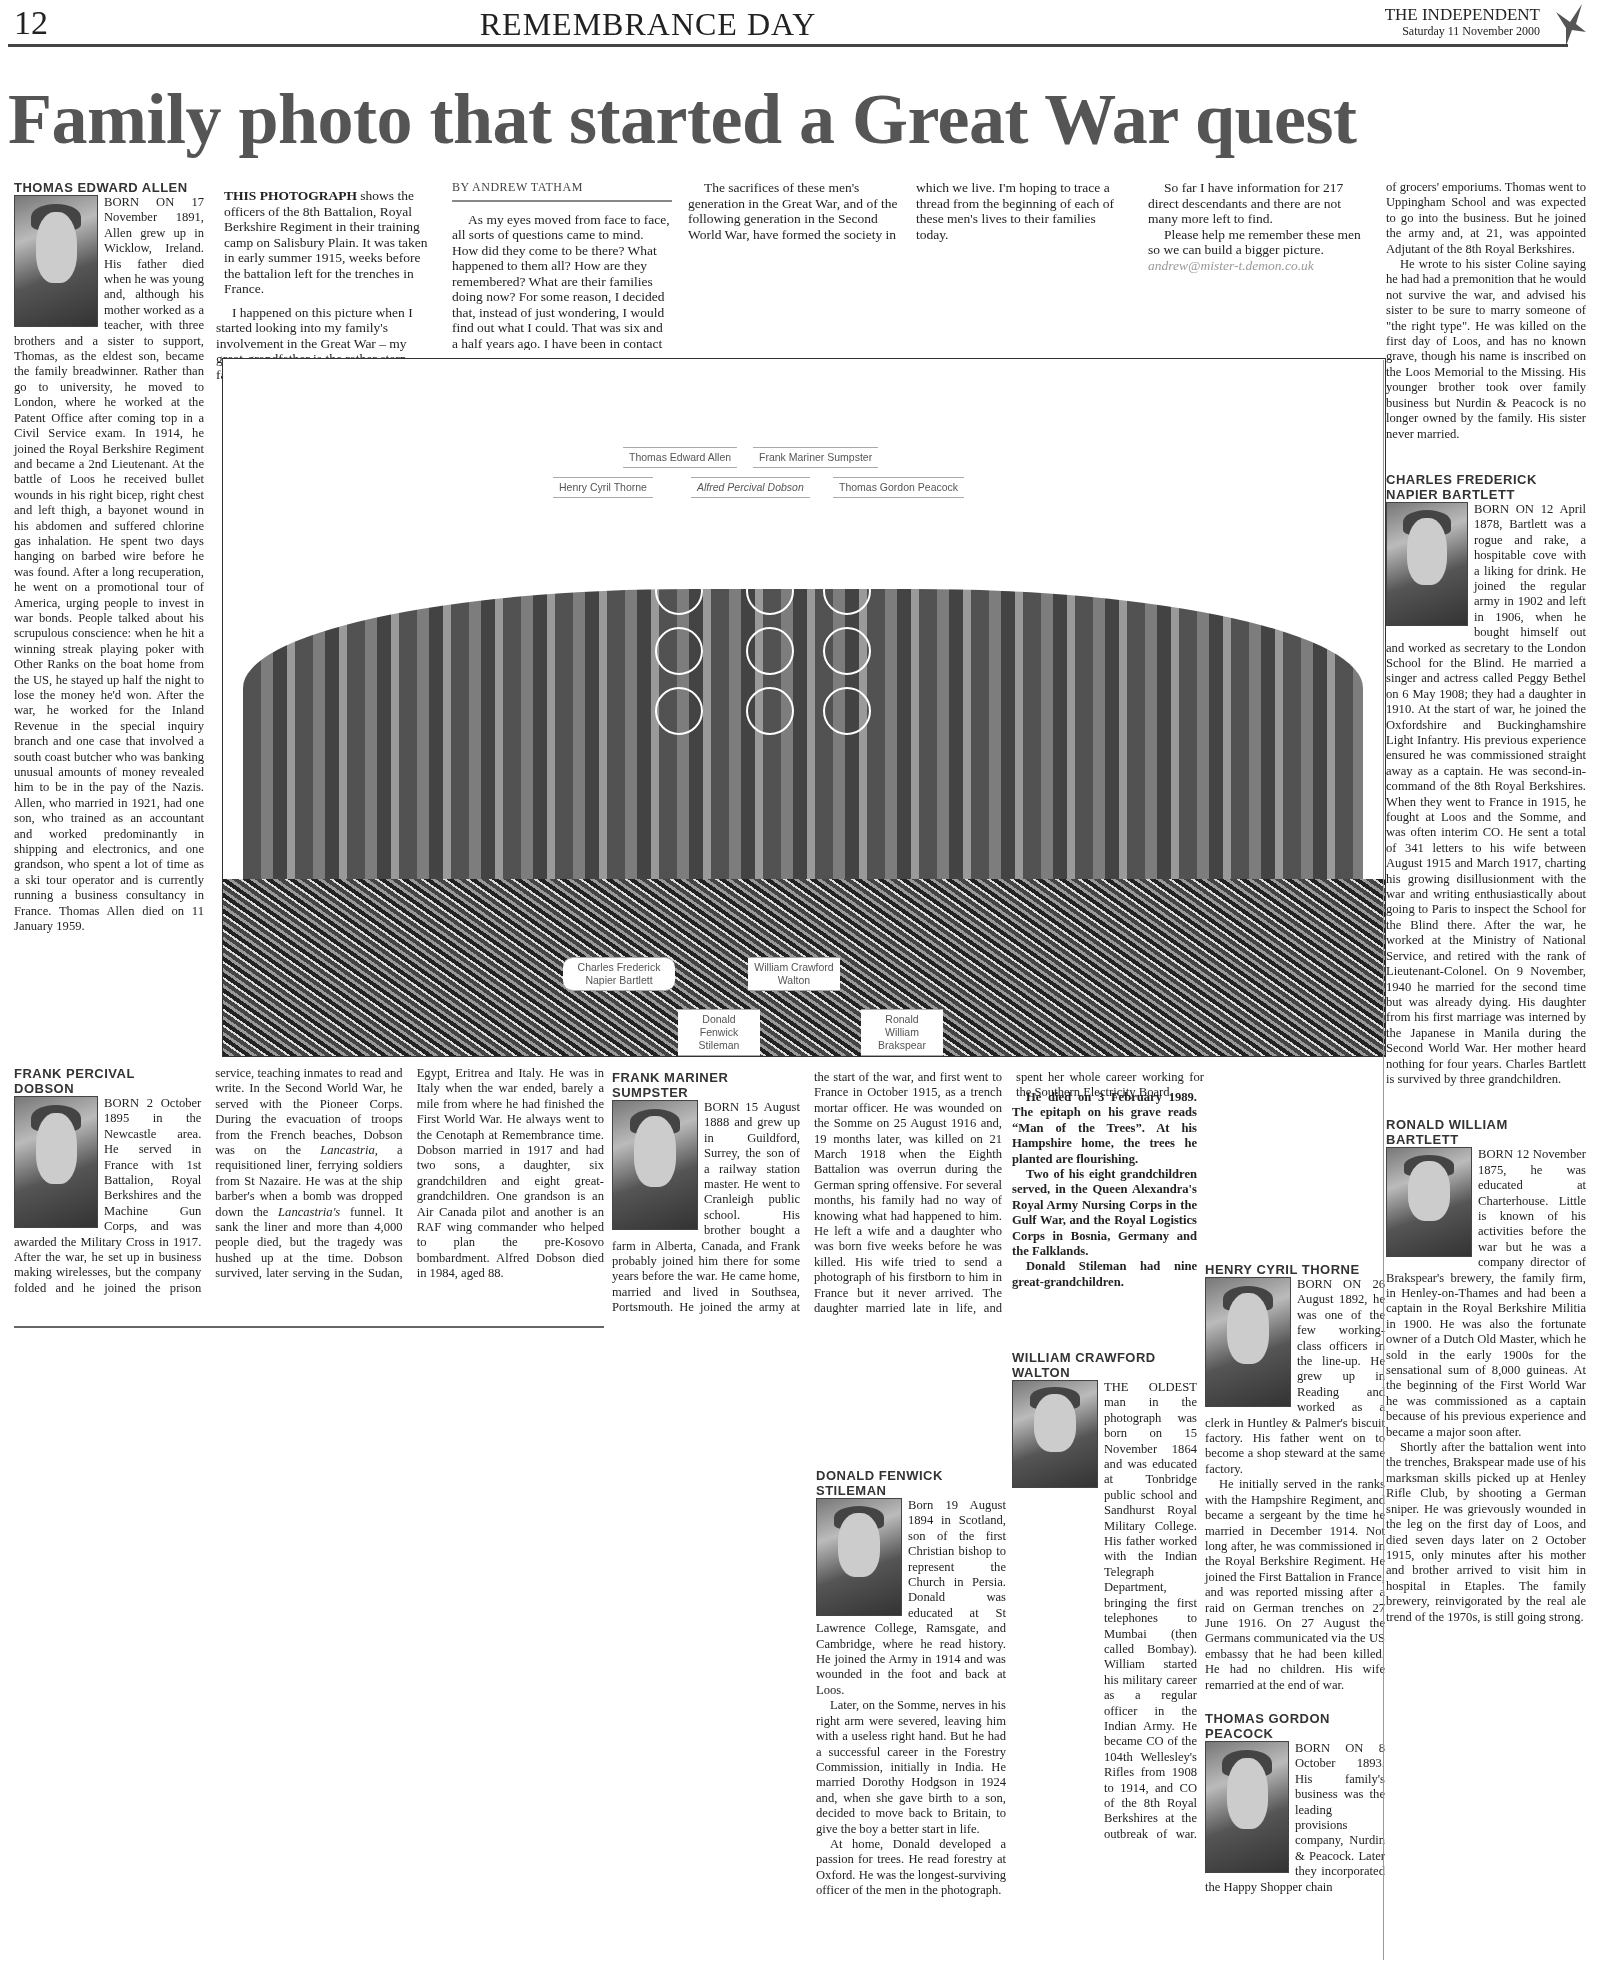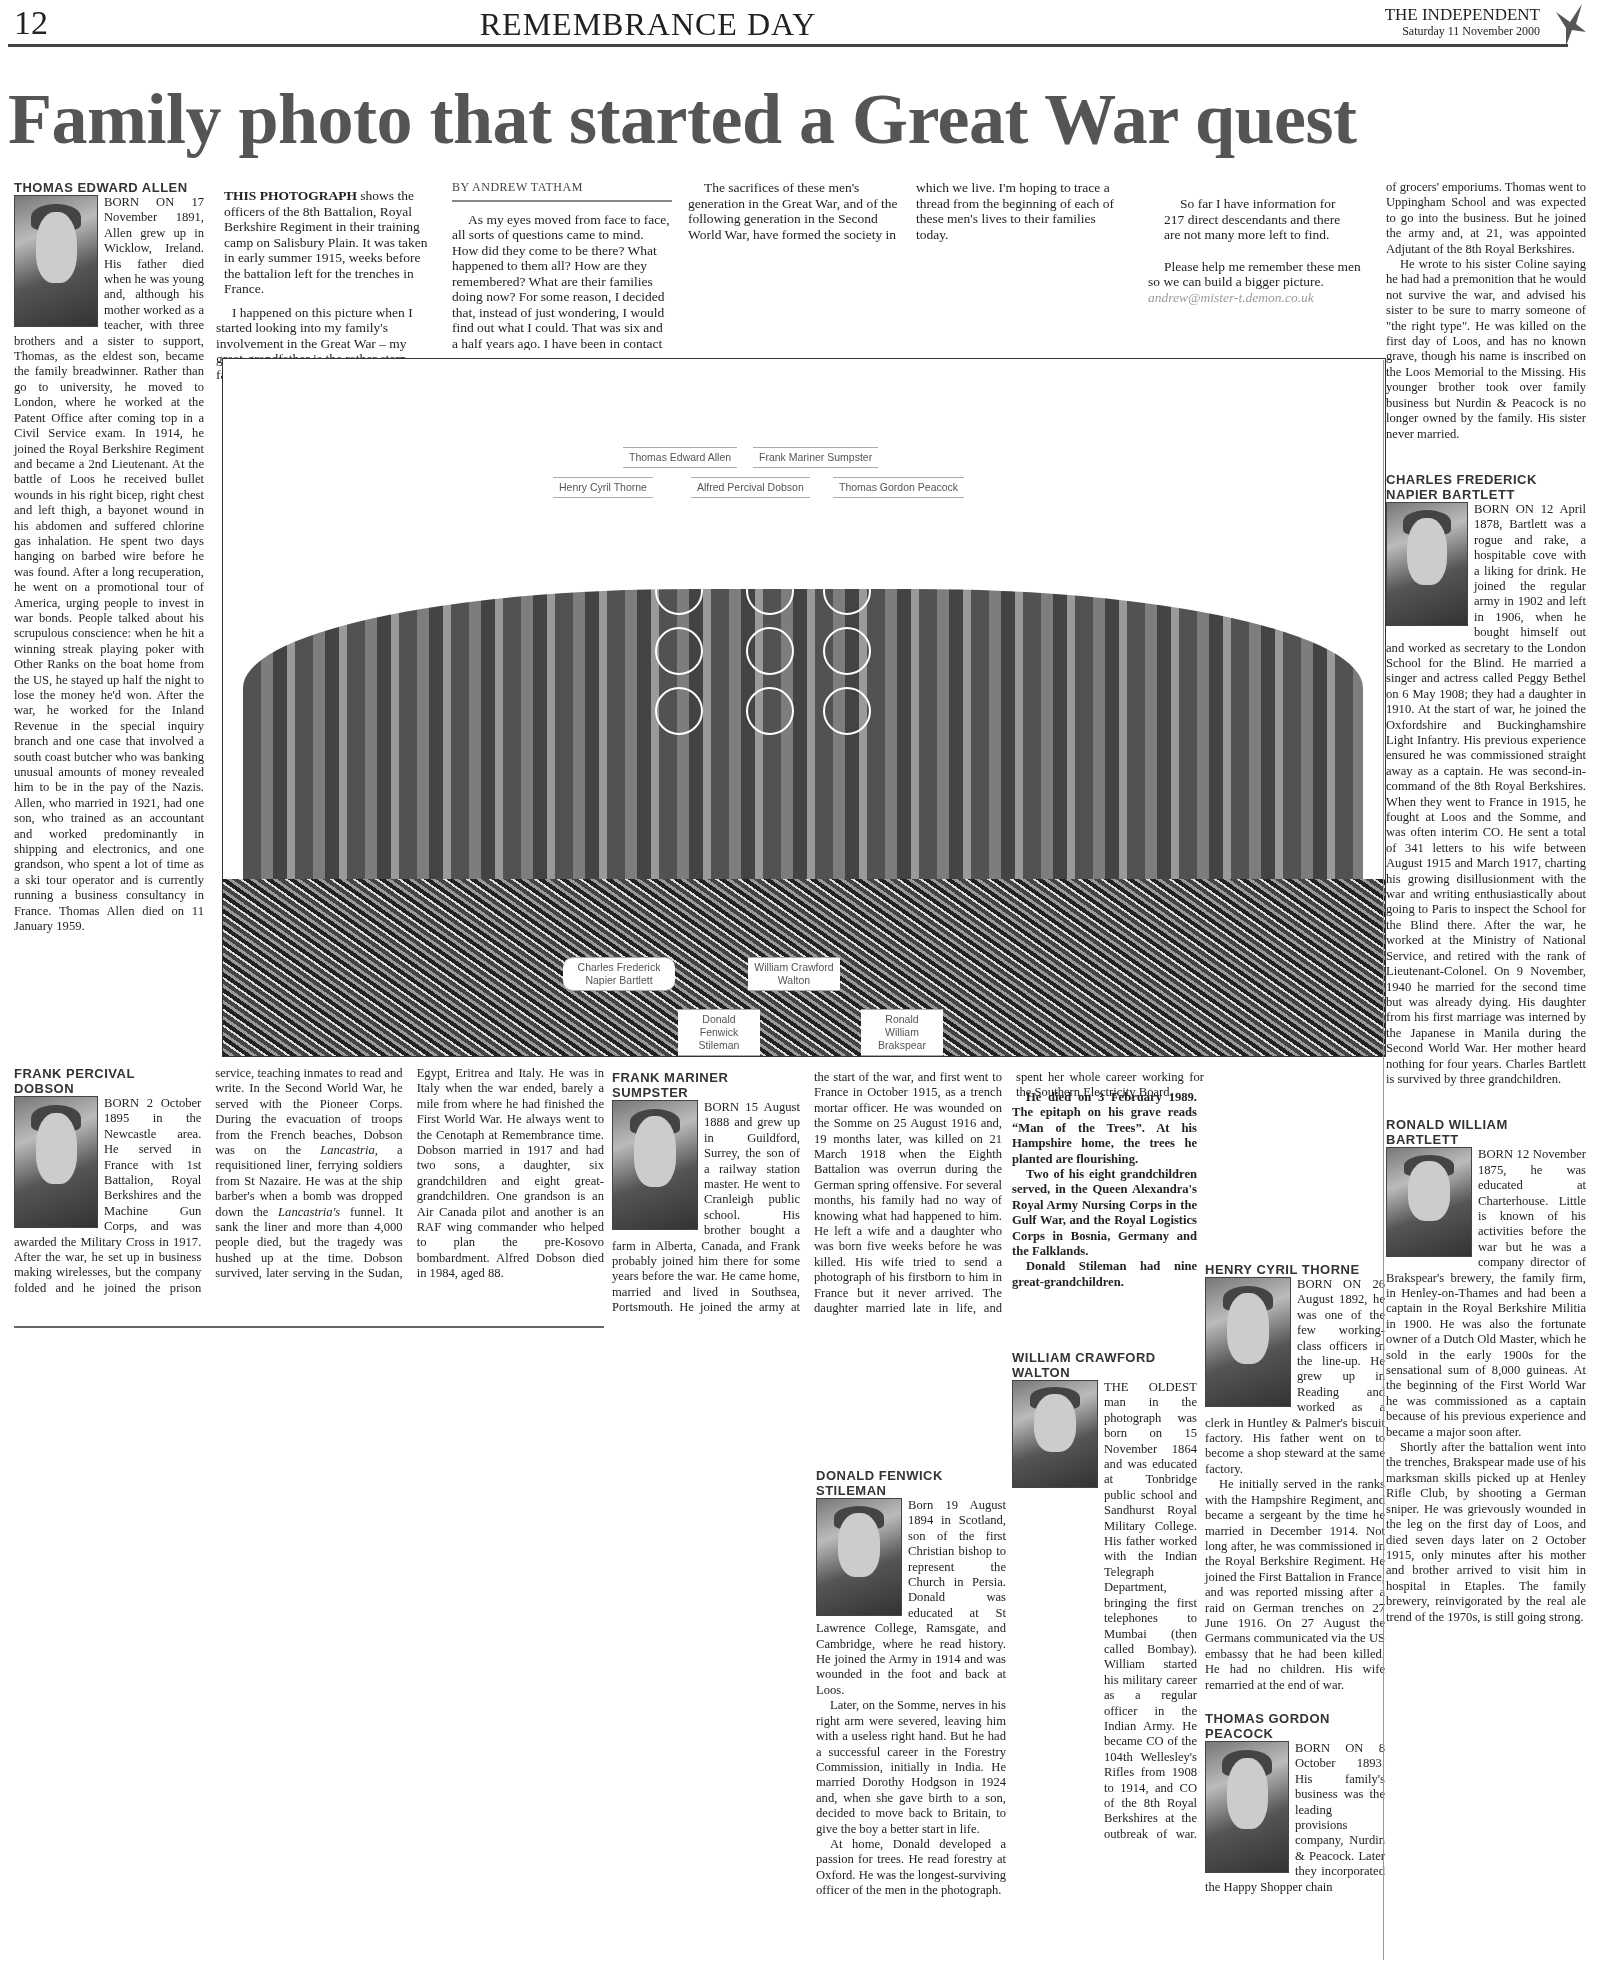--- a/index.html
+++ b/index.html
@@ -62,21 +62,21 @@
   <p style="margin:0;text-indent:16px">I happened on this picture when I started looking into my family's involvement in the Great War – my great-grandfather is the rather stern-faced gentleman in the centre.</p>
 </div>
 <div class="abs intro" style="left:452px;top:180px;width:220px;height:170px;overflow:hidden;">
   <div class="byline">BY ANDREW TATHAM</div>
   <p style="margin:0;text-indent:16px">As my eyes moved from face to face, all sorts of questions came to mind. How did they come to be there? What happened to them all? How are they remembered? What are their families doing now? For some reason, I decided that, instead of just wondering, I would find out what I could. That was six and a half years ago. I have been in contact with members of 36 of the families and I have biographical details for all these men, including their exact dates of birth and death. Only 23 of the 50 men whose lives I am researching survived the war. Those who did were heavily burdened with memories most of us could only guess at.</p>
 </div>
 <div class="abs intro" style="left:688px;top:180px;width:440px;height:170px;overflow:hidden;column-count:2;column-gap:16px;">
   <p style="margin:0;text-indent:16px">The sacrifices of these men's generation in the Great War, and of the following generation in the Second World War, have formed the society in which we live. I'm hoping to trace a thread from the beginning of each of these men's lives to their families today.</p>
 </div>
 <div class="abs intro" style="left:1148px;top:180px;width:220px;">
-  <p style="margin:16px;text-indent:16px">So far I have information for 217 direct descendants and there are not many more left to find.</p>
+  <p style="margin:0;text-indent:16px">So far I have information for 217 direct descendants and there are not many more left to find.</p>
   <p style="margin:0;text-indent:16px">Please help me remember these men so we can build a bigger picture.</p>
   <p style="margin:0" class="email">andrew@mister-t.demon.co.uk</p>
 </div>
 
 <div class="abs col" style="left:1386px;top:180px;width:200px;">
   <p>of grocers' emporiums. Thomas went to Uppingham School and was expected to go into the business. But he joined the army and, at 21, was appointed Adjutant of the 8th Royal Berkshires.</p>
   <p class="ind">He wrote to his sister Coline saying he had had a premonition that he would not survive the war, and advised his sister to be sure to marry someone of "the right type". He was killed on the first day of Loos, and has no known grave, though his name is inscribed on the Loos Memorial to the Missing. His younger brother took over family business but Nurdin &amp; Peacock is no longer owned by the family. His sister never married.</p>
   <div style="height:30px"></div>
   <div class="name"><span>CHARLES FREDERICK</span><br><span>NAPIER BARTLETT</span></div>
   <div class="portrait" style="width:80px;height:122px;">
@@ -106,21 +106,21 @@
   <div class="ring" style="left:600px;top:208px;"></div>
   <div class="ring" style="left:432px;top:268px;"></div>
   <div class="ring" style="left:523px;top:268px;"></div>
   <div class="ring" style="left:600px;top:268px;"></div>
   <div class="ring" style="left:432px;top:328px;"></div>
   <div class="ring" style="left:523px;top:328px;"></div>
   <div class="ring" style="left:600px;top:328px;"></div>
   <div class="tag" style="left:400px;top:88px;">Thomas Edward Allen</div>
   <div class="tag" style="left:530px;top:88px;">Frank Mariner Sumpster</div>
   <div class="tag" style="left:330px;top:118px;">Henry Cyril Thorne</div>
-  <div class="tag" style="left:468px;top:118px;">Alfred Percival Dobson</div>
+  <div class="tag" style="left:468px;top:118px;font-style:italic;">Alfred Percival Dobson</div>
   <div class="tag" style="left:610px;top:118px;">Thomas Gordon Peacock</div>
   <div class="tag" style="left:340px;top:598px;width:100px;border-radius:10px;">Charles Frederick Napier Bartlett</div>
   <div class="tag" style="left:525px;top:598px;width:80px;">William Crawford Walton</div>
   <div class="tag" style="left:455px;top:650px;width:70px;">Donald Fenwick Stileman</div>
   <div class="tag" style="left:638px;top:650px;width:70px;">Ronald William Brakspear</div>
 </div>
 
 <div class="abs col" style="left:14px;top:1066px;width:590px;height:260px;column-count:3;column-gap:14px;">
   <div class="name"><span>FRANK PERCIVAL</span><br><span>DOBSON</span></div>
   <div class="portrait" style="width:82px;height:130px;">

